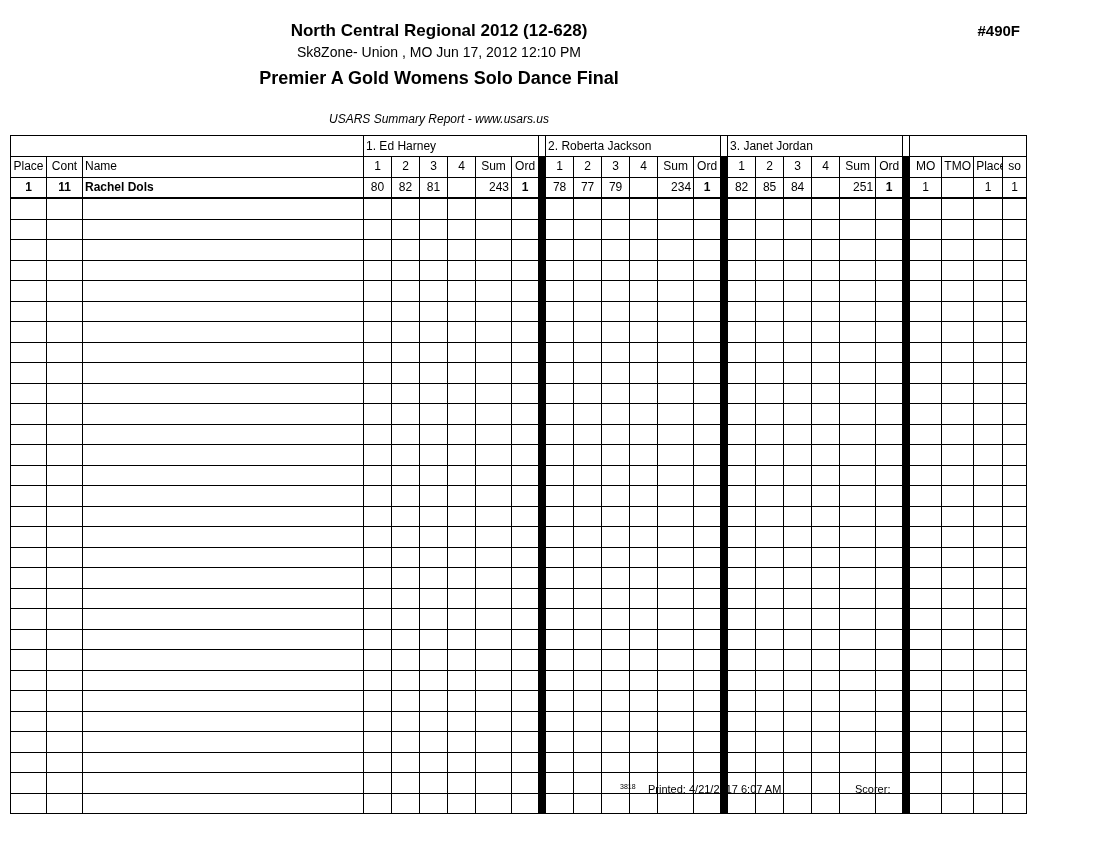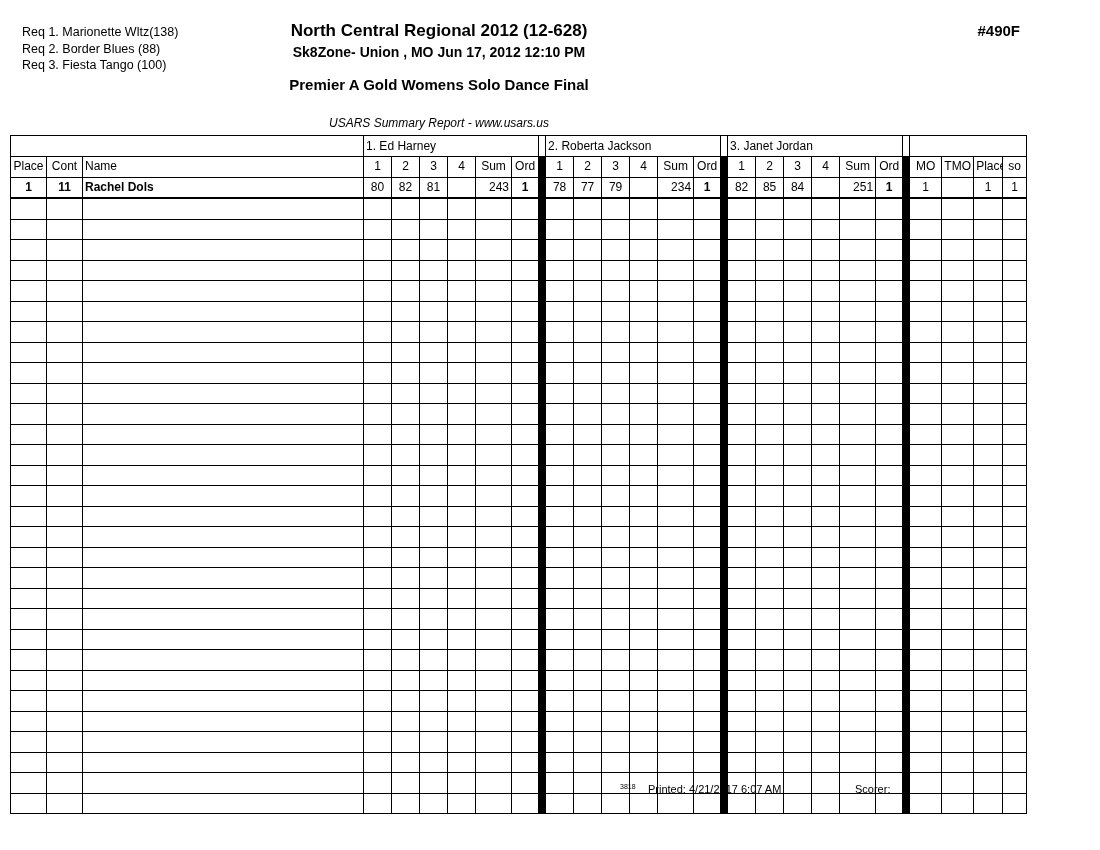--- a/index.html
+++ b/index.html
@@ -1,22 +1,22 @@
 <!DOCTYPE html>
 <html><head>
 <meta charset="utf-8">
 <style>
   html,body{margin:0;padding:0;background:#fff;}
   .page{position:relative;width:1100px;height:850px;background:#fff;color:#000;
         font-family:"Liberation Sans",sans-serif;overflow:hidden;}
   .req-list{position:absolute;left:22px;top:24px;font-size:12.5px;line-height:16.5px;}
   .center-head{position:absolute;left:0;top:21px;width:878px;text-align:center;}
   .title{font-size:17px;font-weight:bold;}
-  .venue{font-size:14px;margin-top:3px;font-weight:bold;}
-  .event{font-size:15px;font-weight:bold;margin-top:16px;}
+  .venue{font-size:14px;margin-top:3px;}
+  .event{font-size:18px;font-weight:bold;margin-top:8px;}
   .report-type{font-size:12px;margin-top:23px;font-style:italic;}
   .doc-number{position:absolute;right:80px;top:22px;font-size:15px;font-weight:bold;}
 
   table.results{position:absolute;left:10px;top:135px;border-collapse:collapse;
                 table-layout:fixed;width:1016px;}
   table.results td{border:1px solid #000;height:19.5px;padding:0 2px;font-size:12px;
                    overflow:hidden;white-space:nowrap;line-height:19px;}
   tr.judge-row td{height:20px;}
   td.noborder{border:none;background:#fff;}
   td.judge-box{border:1px solid #000;text-align:left;padding-left:4px;font-size:11.5px;}
@@ -31,25 +31,20 @@
   .footer{position:absolute;left:0;top:783px;width:1100px;font-size:11px;}
   .footer .code{position:absolute;left:620px;top:0;font-size:7px;}
   .footer .printed{position:absolute;left:648px;top:0;}
   .footer .scorer{position:absolute;left:855px;top:0;text-align:right;}
 </style>
 </head>
 <body>
 
 <div class="page">
 
-  <div class="req-list">
-    <div>Req 1.  Marionette Wltz(138)</div>
-    <div>Req 2.  Border Blues (88)</div>
-    <div>Req 3.  Fiesta Tango (100)</div>
-  </div>
 
   <div class="center-head">
     <div class="title">North Central Regional 2012 (12-628)</div>
     <div class="venue">Sk8Zone- Union , MO  Jun 17, 2012  12:10 PM</div>
     <div class="event">Premier A Gold Womens Solo Dance Final</div>
     <div class="report-type">USARS Summary Report - www.usars.us</div>
   </div>
 
   <div class="doc-number">#490F</div>
 

